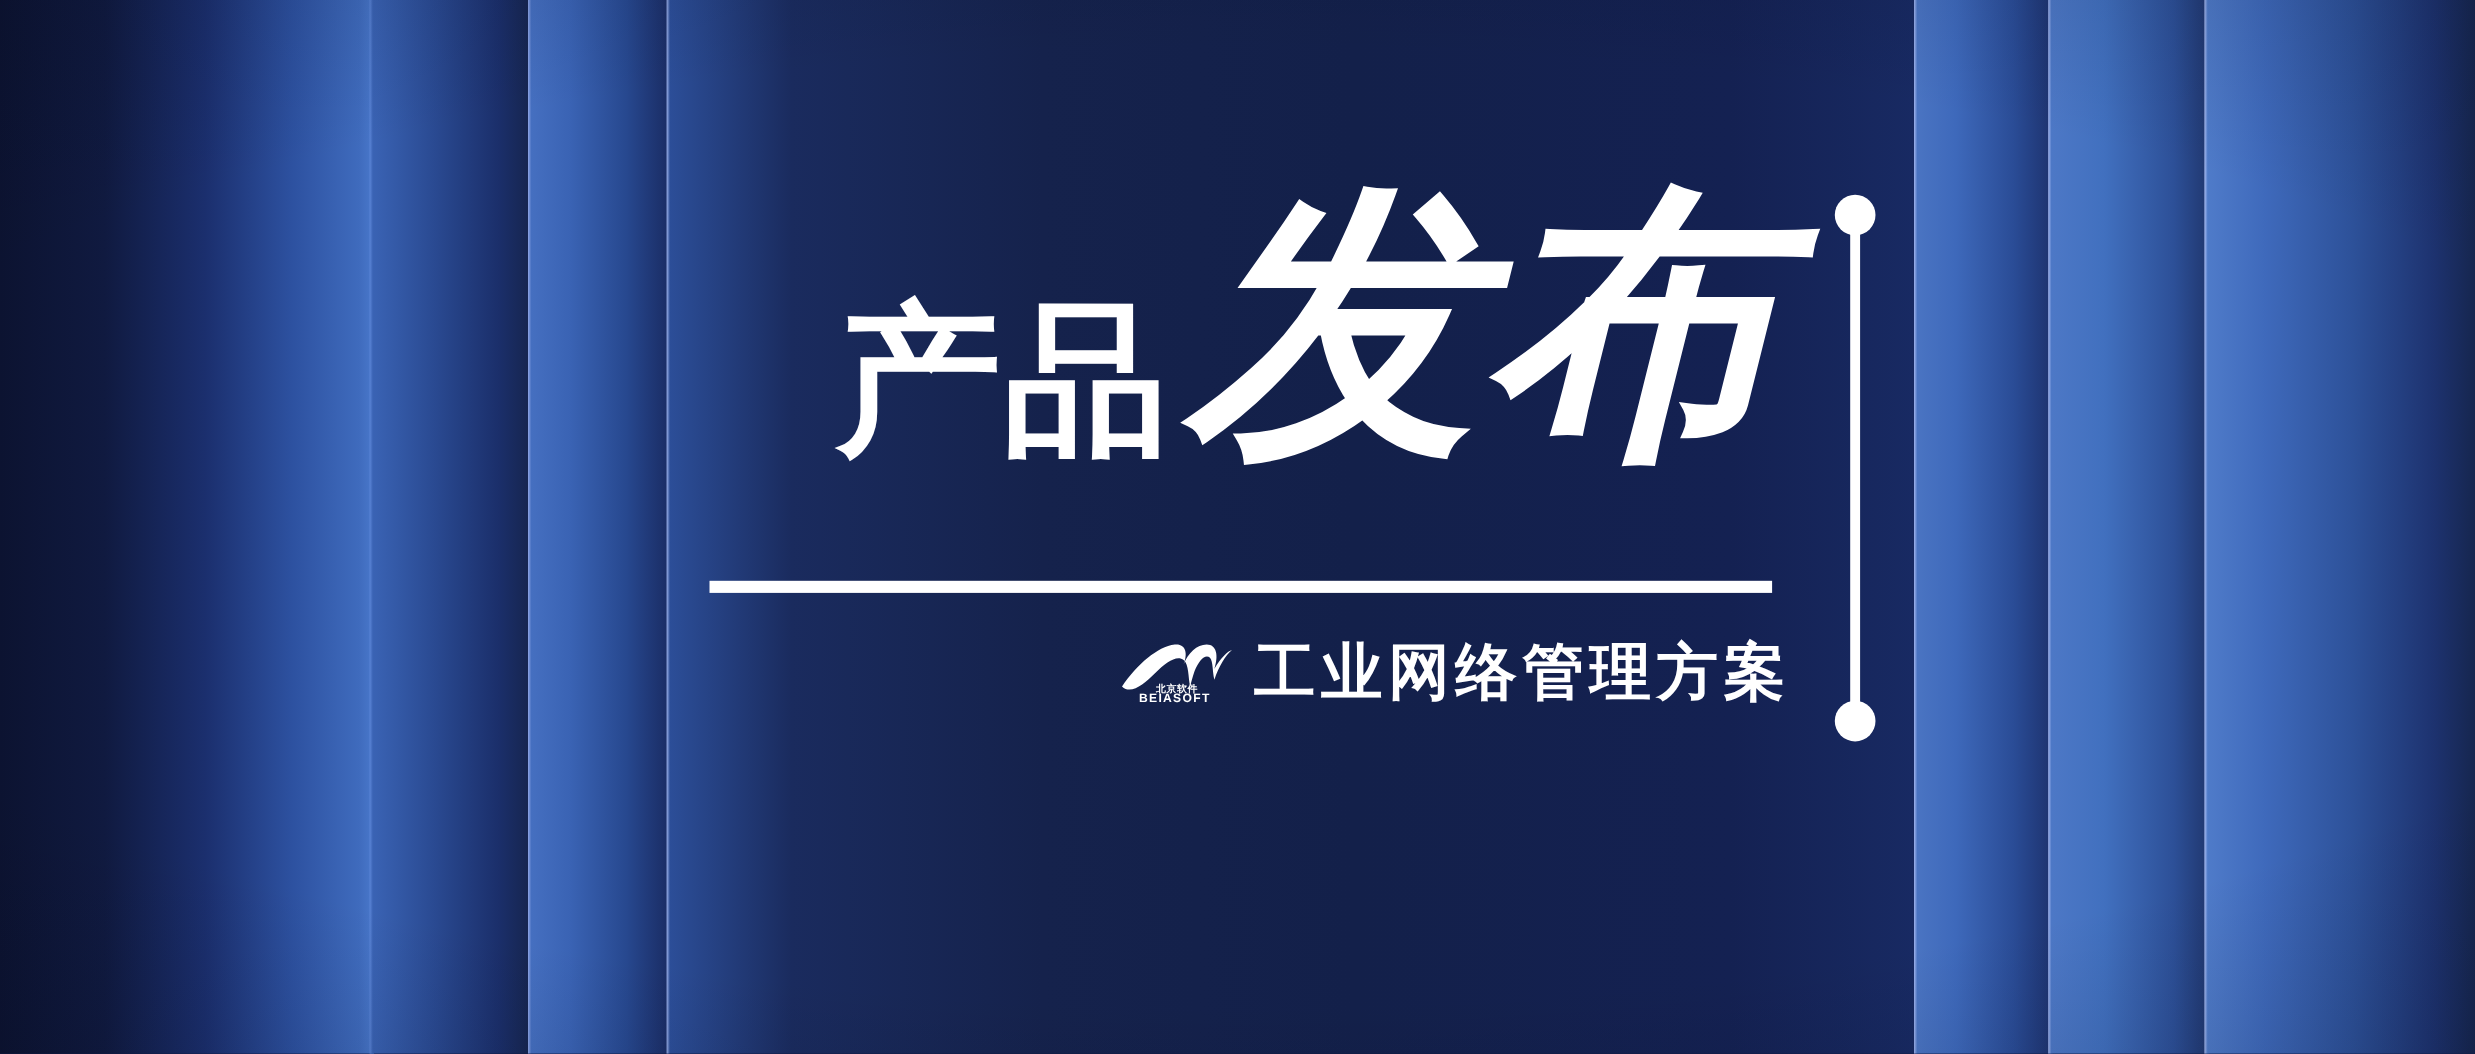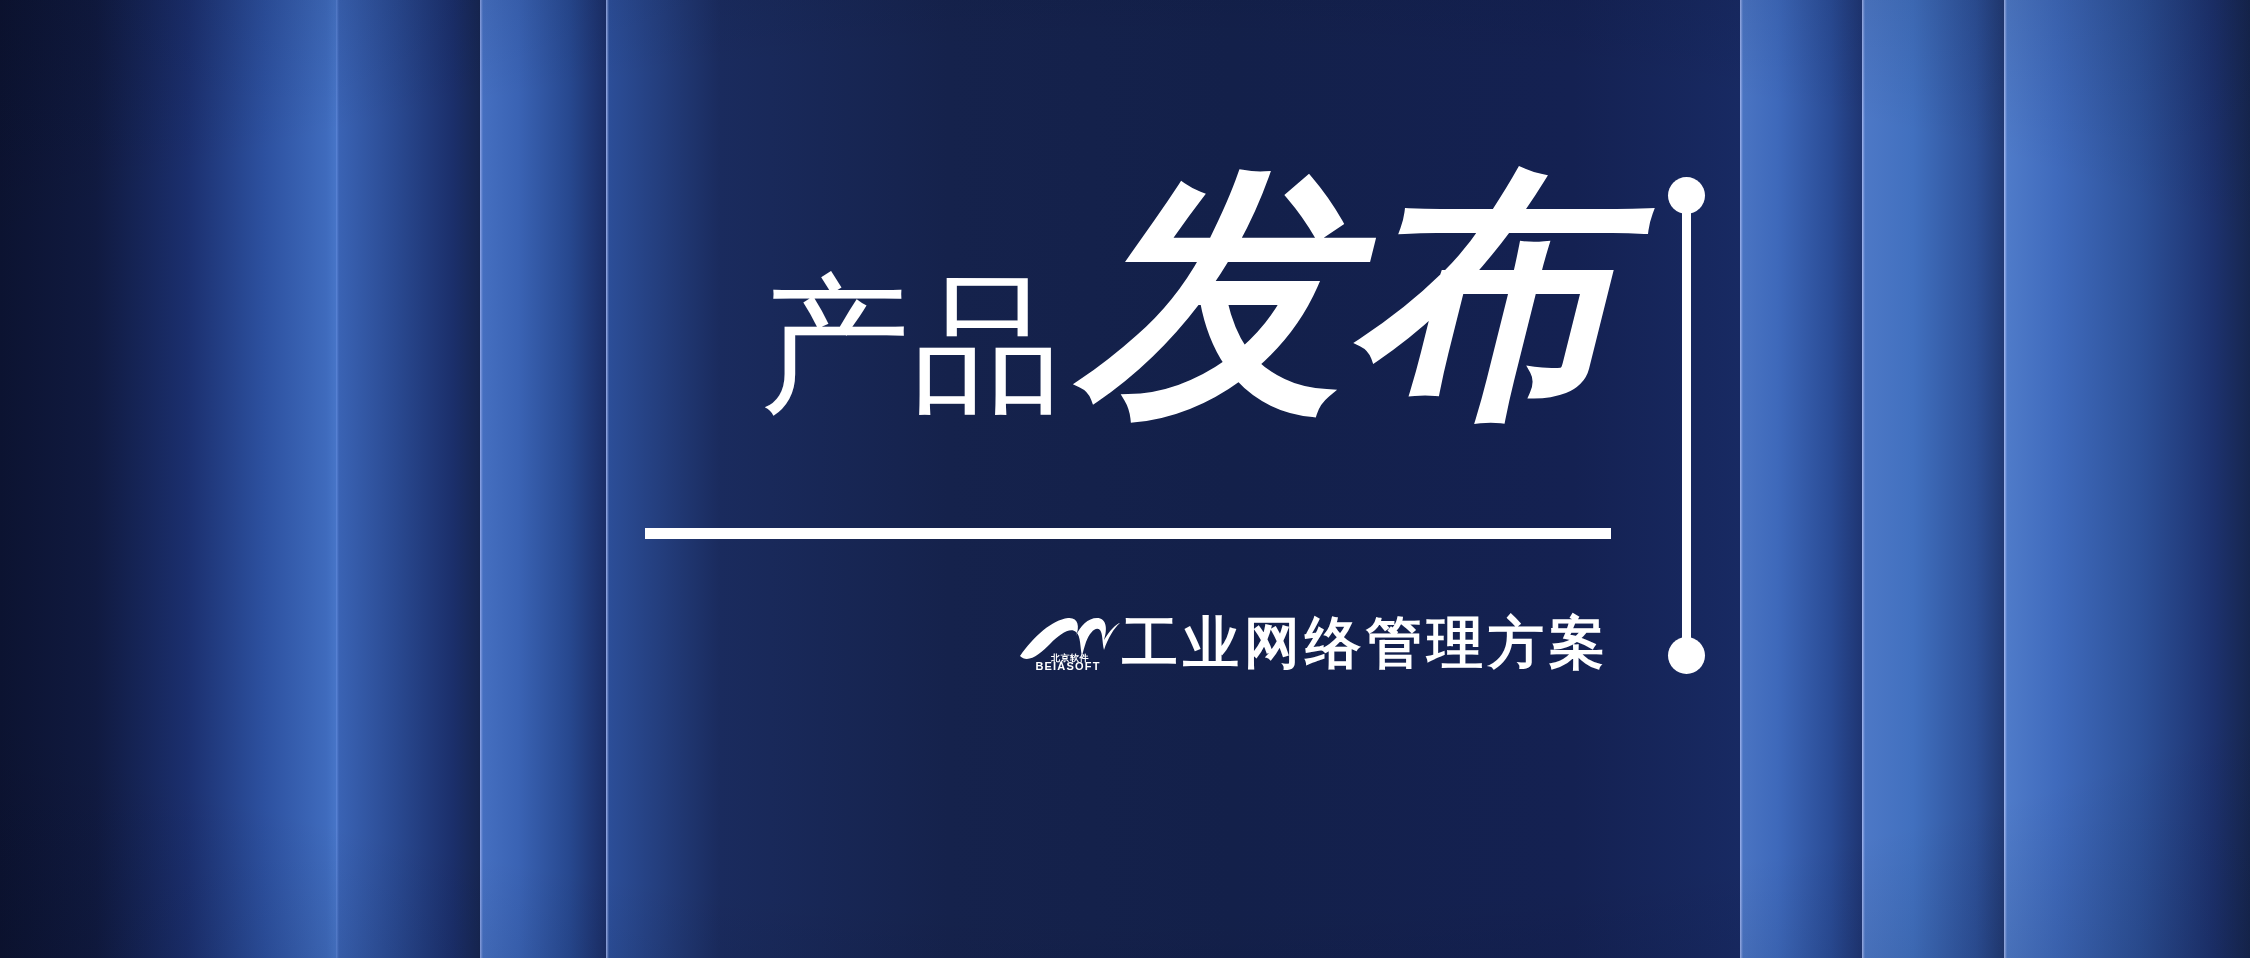--- a/index.html
+++ b/index.html
@@ -85,21 +85,21 @@
     left: 760px;
     top: 160px;
     display: flex;
     align-items: flex-end;
     color: #ffffff;
     white-space: nowrap;
   }
   .t-small {
     font-size: 150px;
     line-height: 1;
-    font-weight: 400;
+    font-weight: 700;
     letter-spacing: 2px;
     padding-bottom: 8px;
   }
   .t-large {
     font-size: 268px;
     line-height: 1;
     font-weight: 700;
     letter-spacing: 2px;
     margin-left: 14px;
     font-style: italic;
@@ -113,22 +113,21 @@
     height: 11px;
     background: #ffffff;
   }
 
   .sub-row {
     position: absolute;
     left: 1018px;
     top: 580px;
     display: flex;
     align-items: center;
-    gap: 0;
-    margin-top: 32px;
+    gap: 18px;
   }
   .sub-text {
     color: #ffffff;
     font-size: 56px;
     font-weight: 700;
     letter-spacing: 5px;
     line-height: 1;
     white-space: nowrap;
   }
   .brand-logo {

